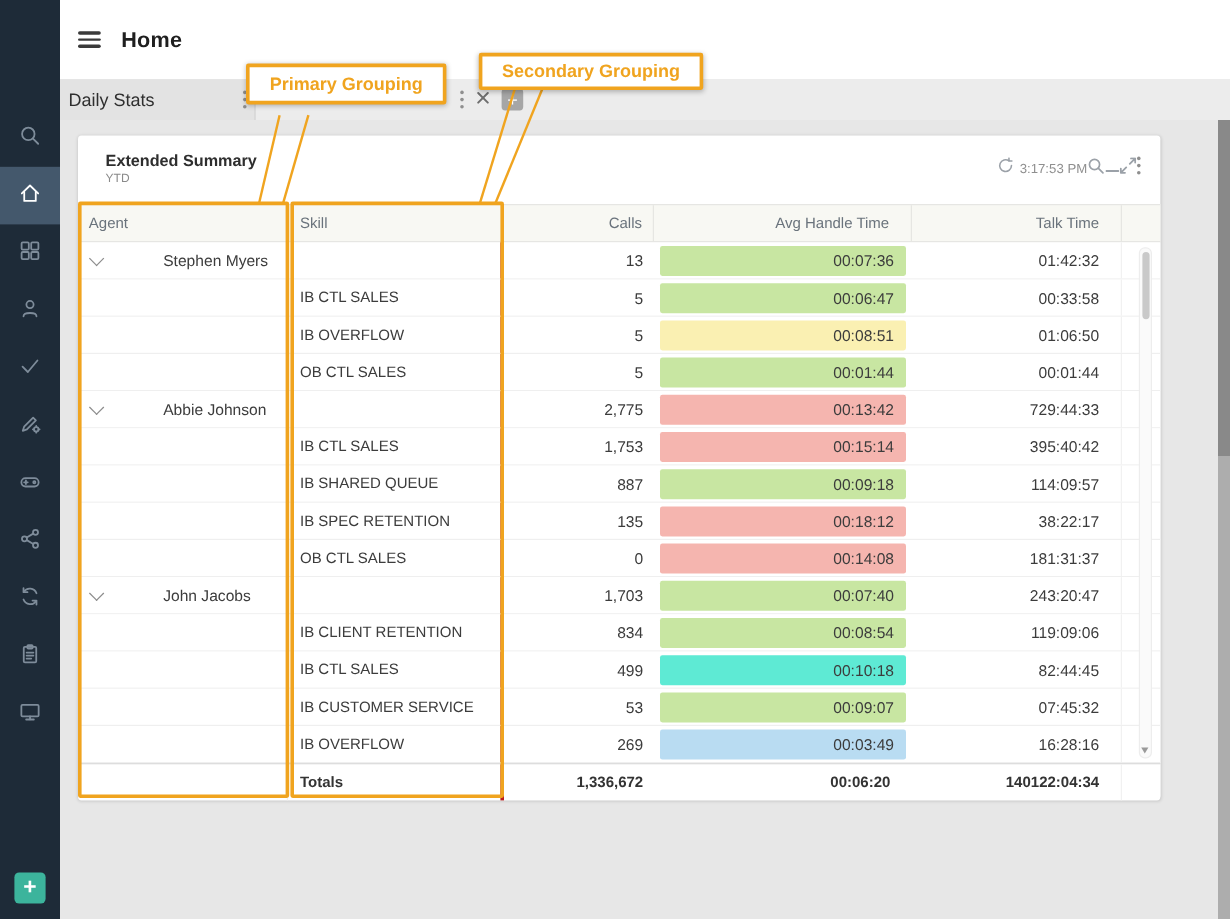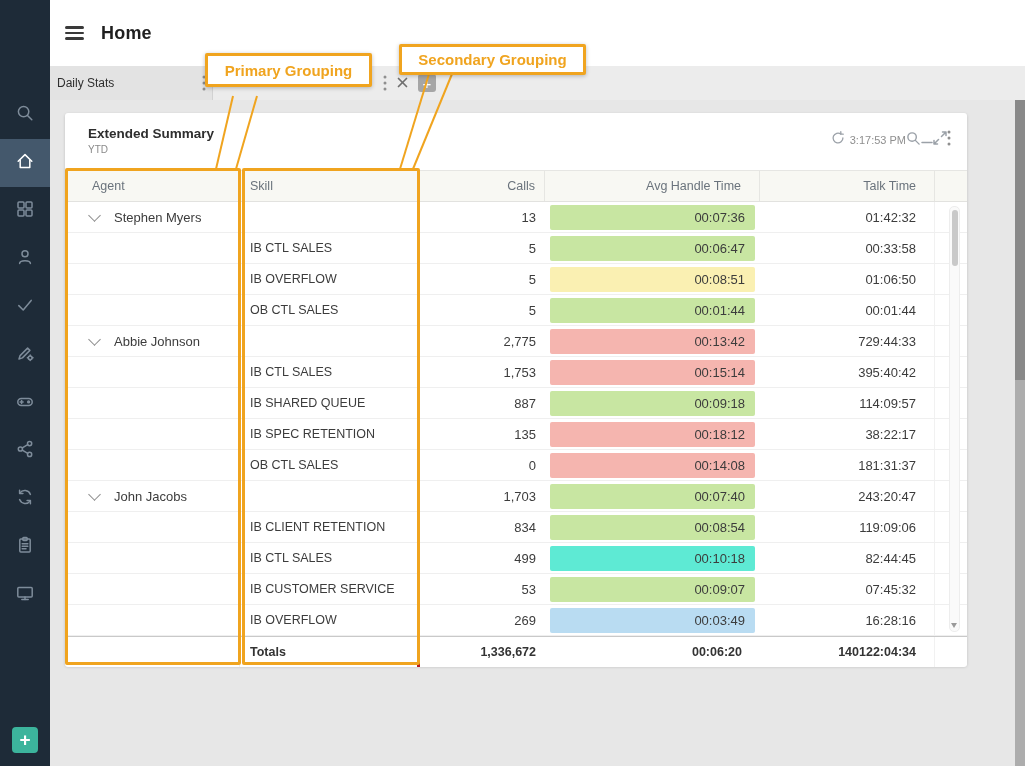--- a/index.html
+++ b/index.html
@@ -22,21 +22,21 @@
           align-items:center;z-index:2;}
   .hamburger{margin-left:15px;width:19px;cursor:pointer;}
   .hamburger span{display:block;height:2.5px;background:#3A3A3A;margin:3.2px 0;border-radius:1.5px;}
   .topbar h1{font-size:18px;color:#1F1F1F;font-weight:700;margin:0 0 0 17px;letter-spacing:.2px;}
 
   
   .tabstrip{position:absolute;left:50px;top:66px;width:975px;height:34px;background:#ECECEC;
             display:flex;align-items:stretch;z-index:2;}
   .tab{width:163px;background:#E3E3E3;border-right:1px solid #D2D2D2;display:flex;align-items:center;
        padding:0 6px 0 7px;box-sizing:border-box;cursor:pointer;}
-  .tab-label{font-size:12px;color:#2F2F2F;}
+  .tab-label{font-size:15px;color:#2F2F2F;}
   .dots{margin-left:auto;display:flex;align-items:center;cursor:pointer;}
   .dots svg{fill:#8F8F8F;stroke:none;}
   .tab-actions{display:flex;align-items:center;gap:10px;margin-left:170px;}
   .tab-actions svg.x{stroke:#6F6F6F;stroke-width:1.7;stroke-linecap:round;fill:none;cursor:pointer;}
   .add-tab{width:18px;height:18px;background:#A6A6A6;border:none;border-radius:3px;color:#fff;
            font-size:15px;line-height:17px;text-align:center;padding:0;cursor:pointer;font-family:inherit;}
 
   
   .content{position:absolute;left:50px;top:100px;width:965px;height:666px;background:#E7E7E7;}
   .page-scrollbar{position:absolute;right:0;top:100px;width:10px;height:666px;background:#ADADAD;z-index:6;}
@@ -52,30 +52,30 @@
   .toolbar{display:flex;align-items:center;gap:0;margin-top:4px;}
   .toolbar svg{stroke:#9BA1A8;fill:none;stroke-width:1.5;stroke-linecap:round;stroke-linejoin:round;cursor:pointer;}
   .toolbar .dotsv svg{fill:#8F8F8F;stroke:none;}
   .refresh-group{display:flex;align-items:center;gap:5px;}
   .ts{font-size:11px;color:#8F8F8F;}
 
   
   .thead{display:flex;height:32px;background:#F8F8F3;border-top:1px solid #E6E6E3;border-bottom:1px solid #E2E2DF;
          box-sizing:border-box;align-items:center;font-size:12.5px;color:#6A737C;}
   .th{box-sizing:border-box;height:100%;display:flex;align-items:center;border-right:1px solid #E6E6E2;}
-  .th.agent{width:175px;padding-left:27px;}
+  .th.agent{width:175px;padding-left:9px;}
   .th.skill{width:180px;padding-left:10px;}
   .th.calls{width:125px;justify-content:flex-end;padding-right:9px;}
   .th.aht{width:215px;justify-content:flex-end;padding-right:18px;}
   .th.talk{width:175px;justify-content:flex-end;padding-right:18px;}
 
   .trow{display:flex;height:31px;border-bottom:1px solid #EFEFEF;box-sizing:border-box;align-items:center;
         font-size:13px;color:#3C3C3C;background:#fff;cursor:default;}
   .td{box-sizing:border-box;height:100%;display:flex;align-items:center;}
-  .td.agent{width:175px;padding-left:25px;border-right:1px solid #F1F1F1;}
+  .td.agent{width:175px;padding-left:11px;border-right:1px solid #F1F1F1;gap:36px;}
   .td.skill{width:180px;padding-left:10px;border-right:3px solid #b91c1c;font-size:12.5px;}
   .td.calls{width:125px;justify-content:flex-end;padding-right:9px;}
   .td.aht{width:215px;}
   .td.talk{width:175px;justify-content:flex-end;padding-right:18px;border-right:1px solid #F1F1F1;}
   .badge{display:block;margin:0 5px;width:205px;height:25px;line-height:25px;text-align:right;
          padding-right:10px;box-sizing:border-box;border-radius:2px;}
   .chev{width:8px;height:8px;border-right:1.6px solid #8C8C8C;border-bottom:1.6px solid #8C8C8C;
         transform:rotate(45deg);margin:-4px 15px 0 0;display:none;flex:none;cursor:pointer;}
   .group-row .chev{display:block;}
 

